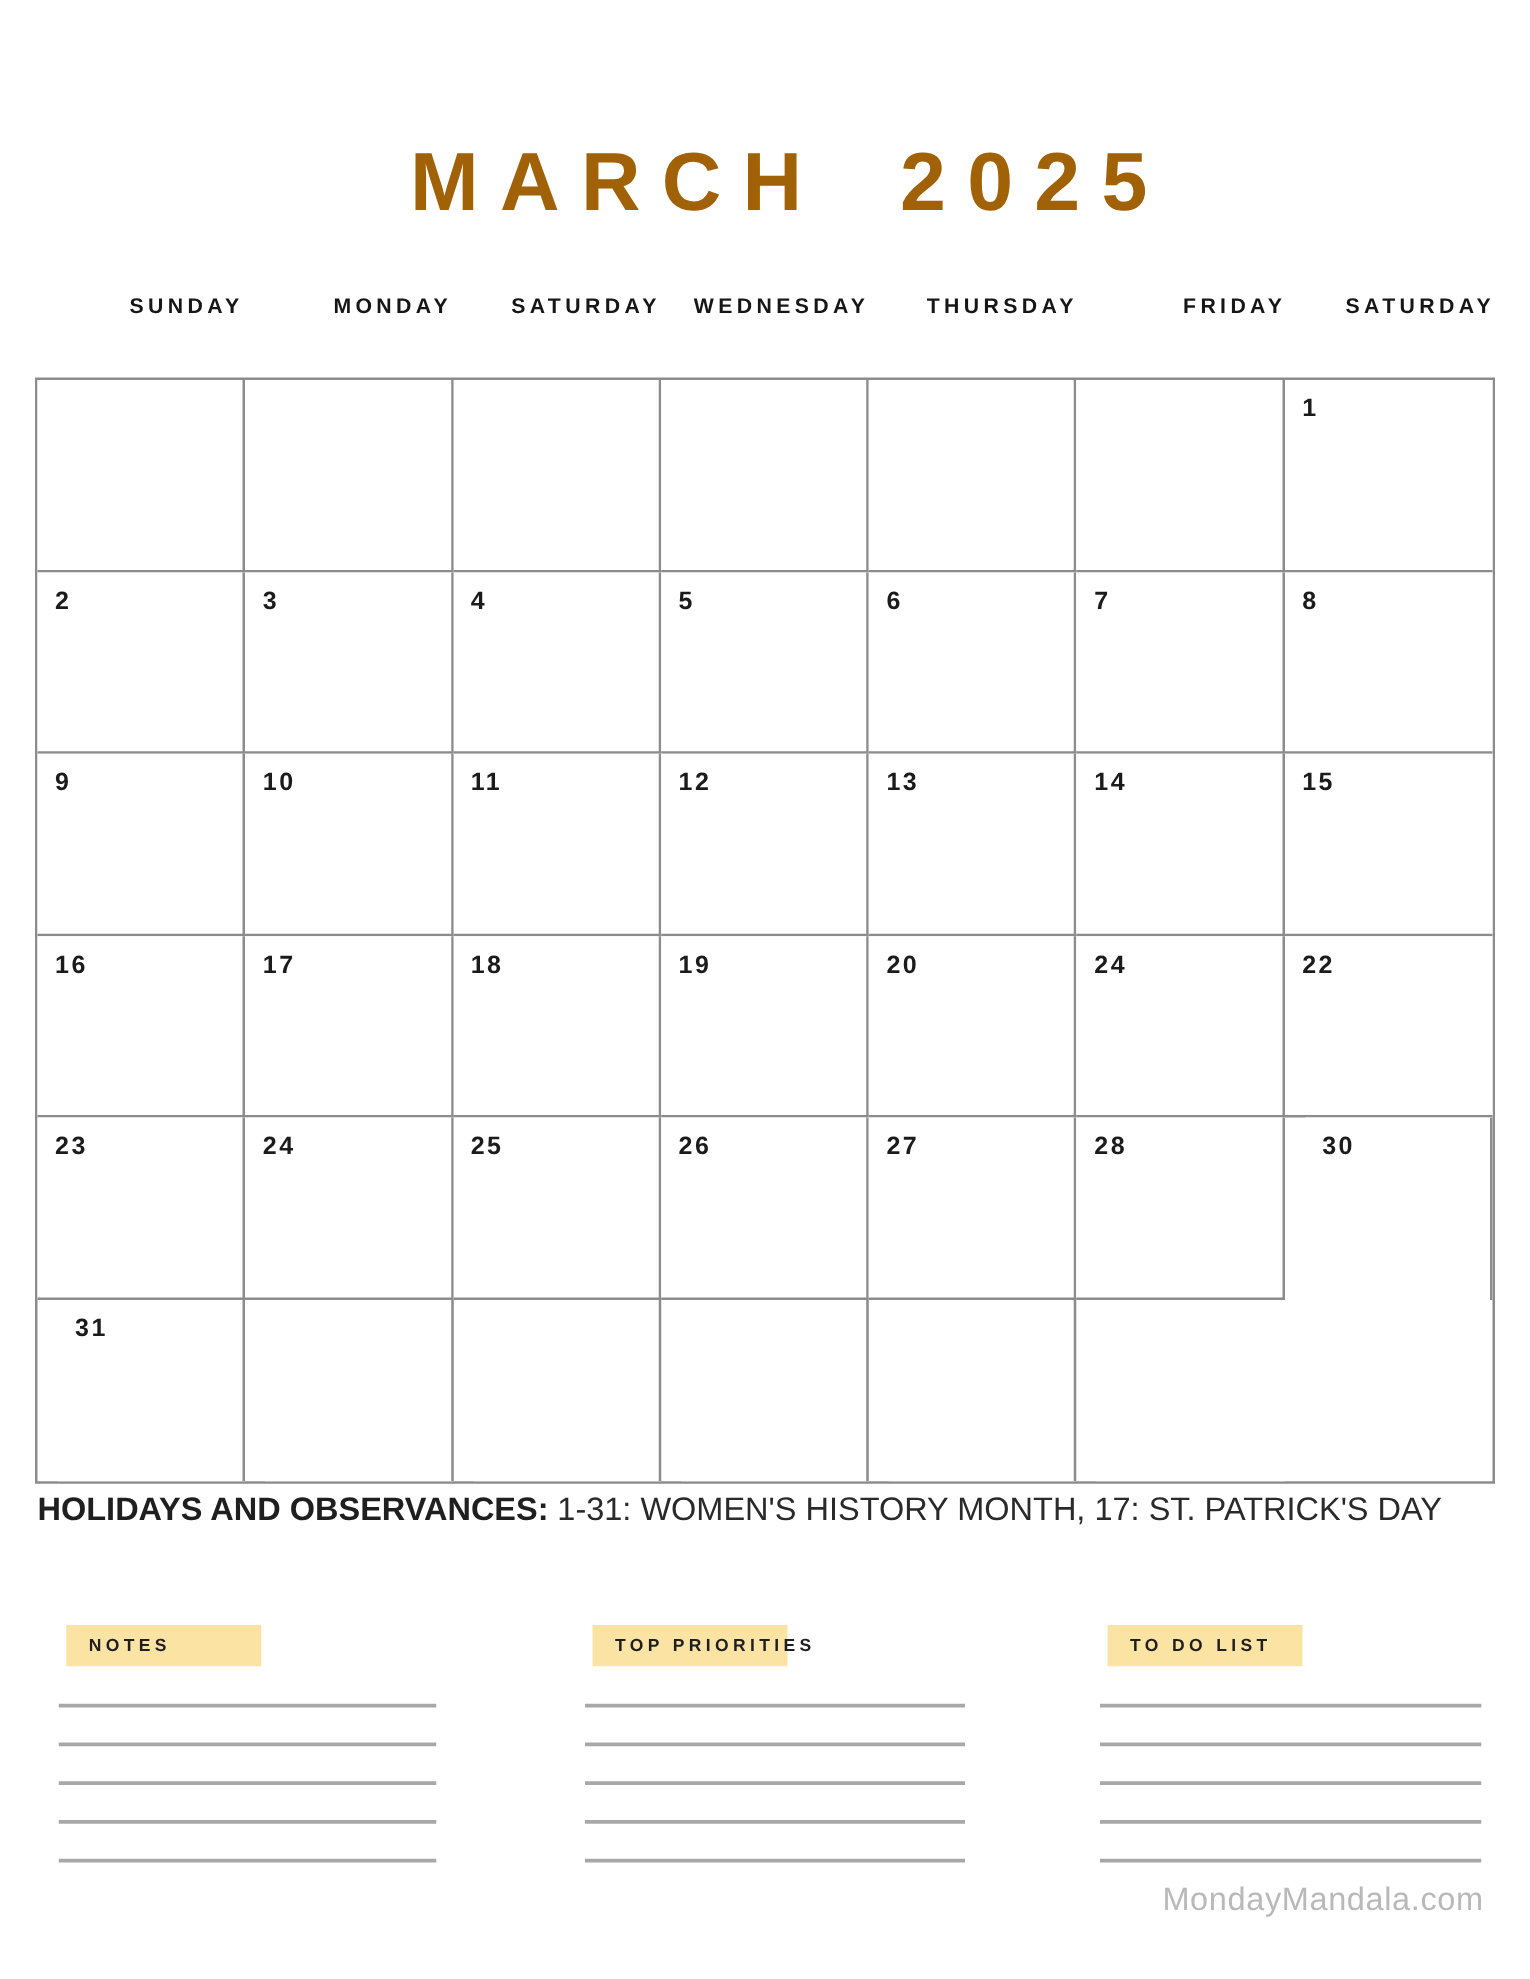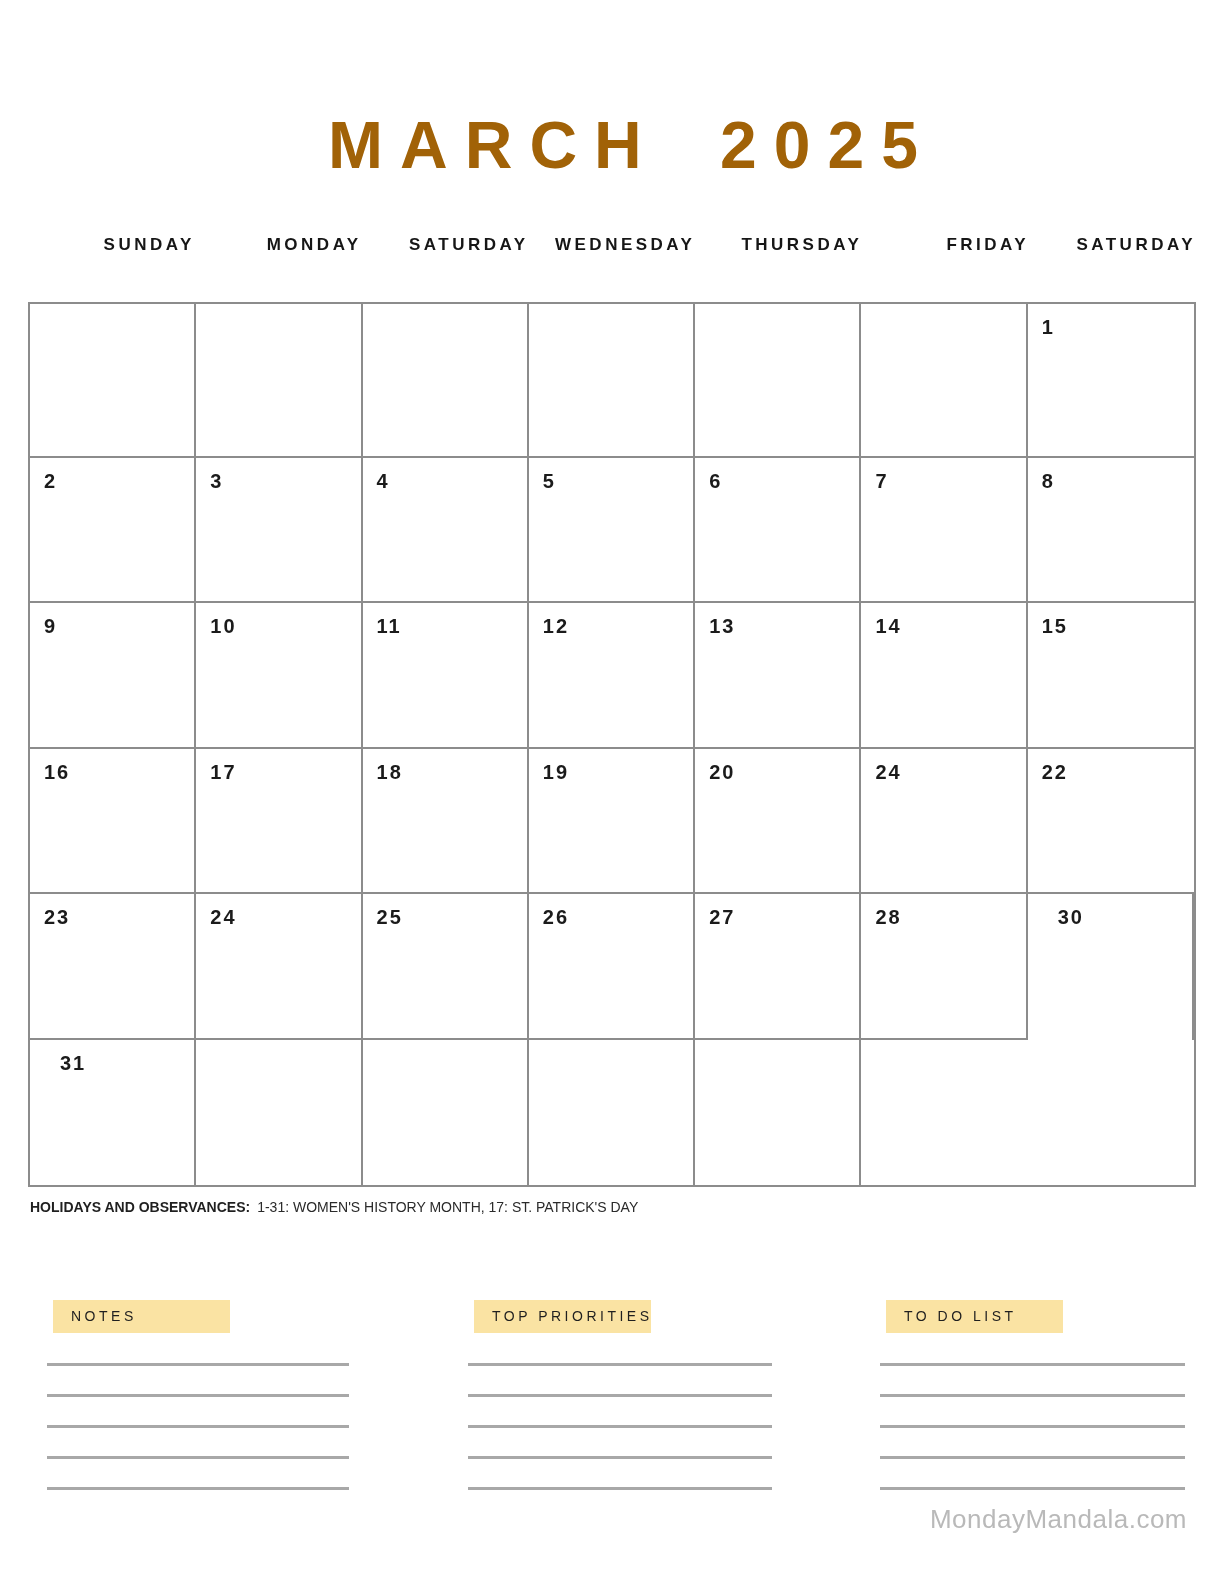--- a/index.html
+++ b/index.html
@@ -59,32 +59,32 @@
     display:block;
     padding:13px 0 0 14px;
     font-size:20px;line-height:20px;font-weight:bold;
     letter-spacing:2px;
     color:#1B1B1B;
   }
   
   .holidays{
     position:absolute;top:1194px;left:30px;width:1160px;
     margin:0;
-    font-size:14px;line-height:27px;
+    font-size:26px;line-height:27px;
     color:#2A2A2A;
   }
   .holidays .label{font-weight:bold;margin-right:7px;color:#1F1F1F;}
   
   .section{position:absolute;top:1300px;}
   .section-header{
     box-sizing:border-box;
-    width:177px;height:33px;
+    width:156px;height:33px;
     margin-left:6px;
     background:var(--highlight);
-    font-size:14px;line-height:33px;font-weight:normal;
+    font-size:14px;line-height:33px;font-weight:bold;
     letter-spacing:3.5px;
     padding-left:18px;
     color:#1F1F1F;
     white-space:nowrap;
   }
   .rule{
     height:3px;background:var(--ruled-line);
     margin-top:28px;
   }
   .rule.first{margin-top:30px;}

